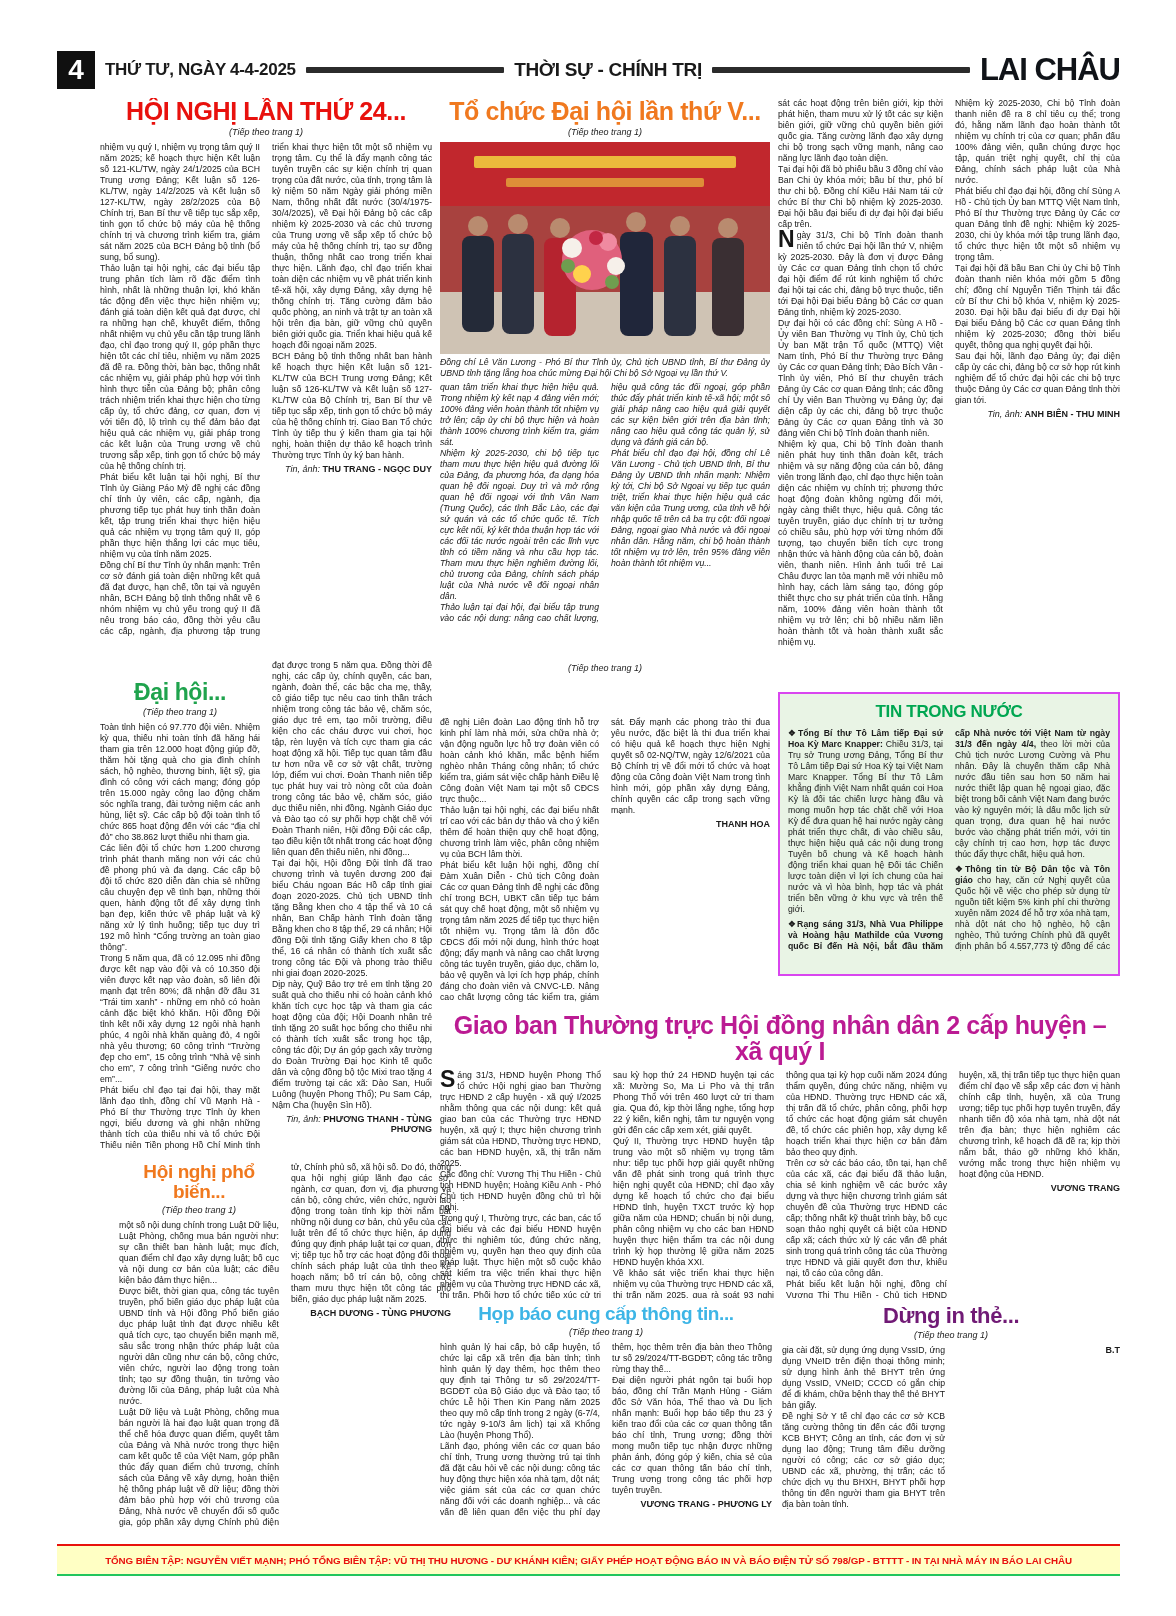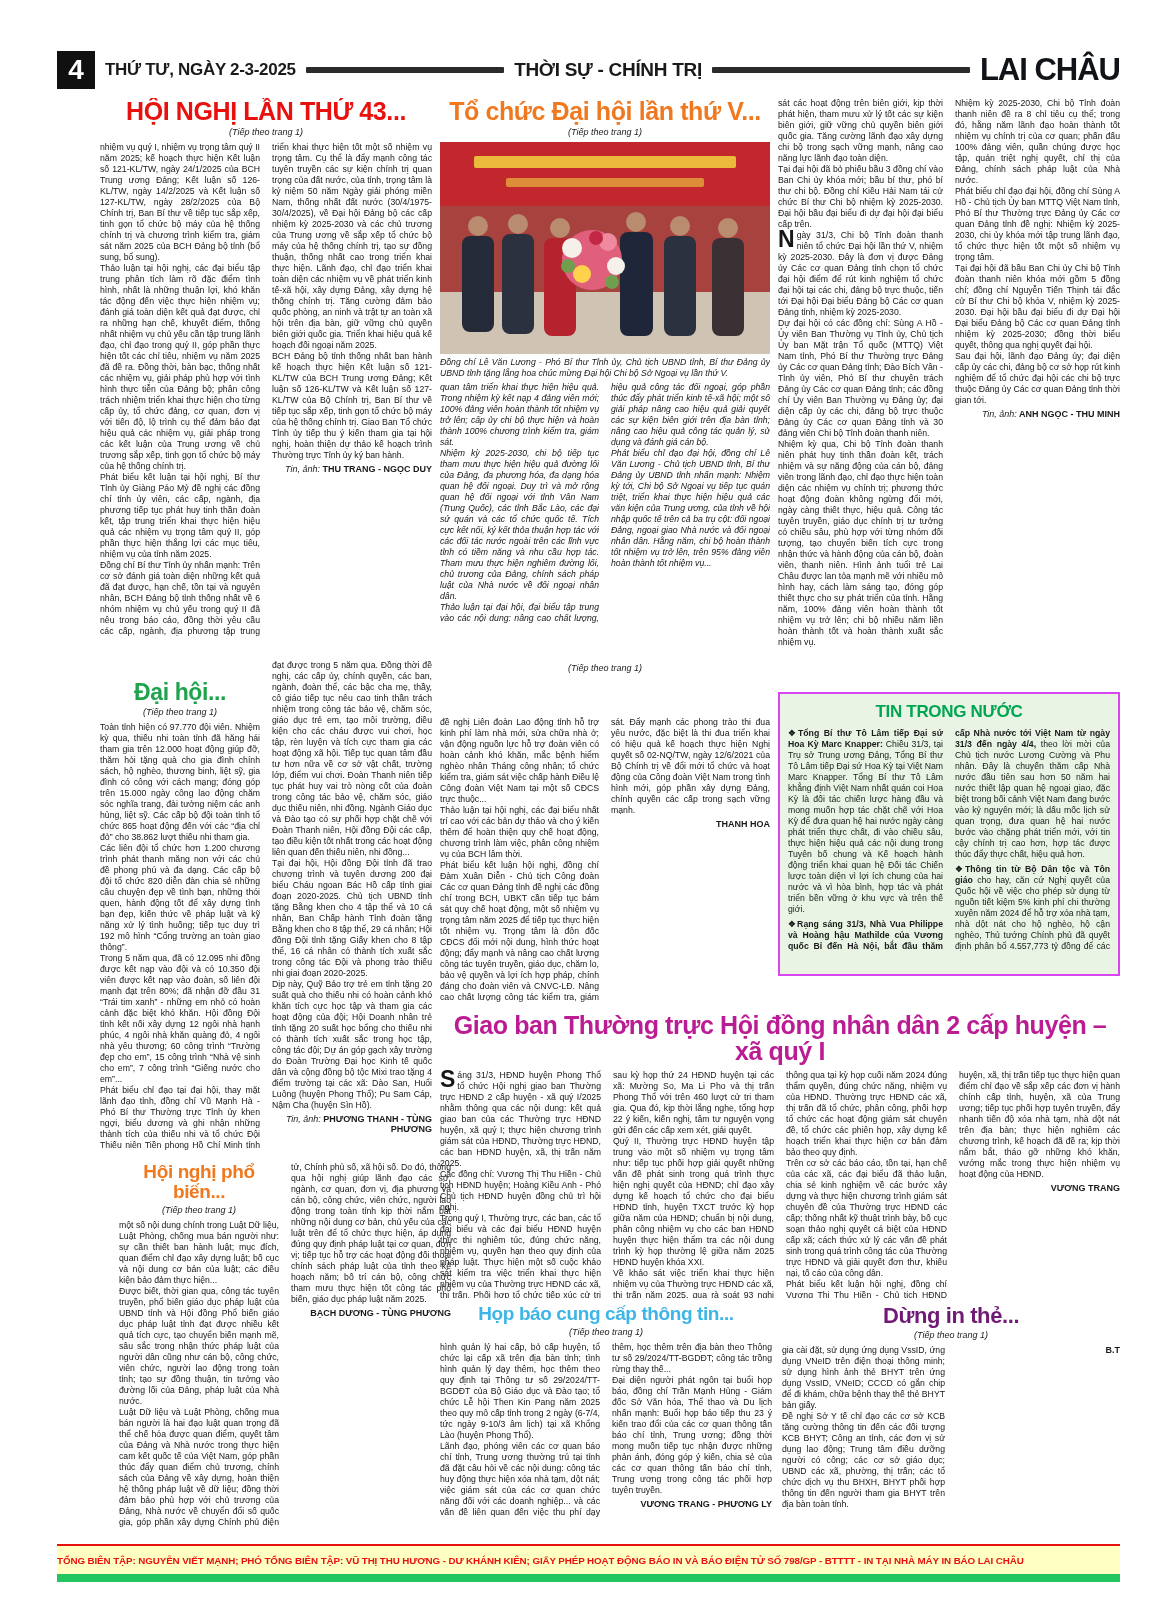--- a/index.html
+++ b/index.html
@@ -38,42 +38,42 @@
   .caption{font-size:8.7px;line-height:11px;font-style:italic;text-align:justify;margin-top:3px;color:#222;}
   
   .newsbox{background:#e9f4e5;border:2px solid #d946ef;padding:6px 8px;box-sizing:border-box;}
   .newsbox .title{color:#00a651;font-size:17px;font-weight:800;text-align:center;
                   letter-spacing:-0.3px;margin:2px 0 6px;}
   .newsbox .bflow{column-count:2;column-gap:12px;column-fill:auto;height:228px;overflow:hidden;}
   .newsbox p{margin:0 0 4px;font-size:8.7px;line-height:11px;text-align:justify;}
   .newsbox .lead{font-weight:bold;}
   
   .footer{position:absolute;left:57px;top:1544px;width:1063px;height:28px;
-          background:#ffffc4;border-top:2px solid #e8110d;border-bottom:8px solid #22c55e;
-          display:flex;align-items:center;justify-content:flex-start;}
+          background:#ffffc4;border-top:2px solid #e8110d;border-bottom:2px solid #22c55e;
+          display:flex;align-items:center;justify-content:center;}
   .footer .ftext{color:#e8110d;font-size:9.8px;font-weight:bold;white-space:nowrap;letter-spacing:-0.1px;}
 </style>
 </head>
 <body>
 
 <div class="page">
 
   <div class="header">
     <div class="pagebox">
         <span>4</span>
       </div>
-    <div class="hdate">THỨ TƯ, NGÀY 2-3-2025</div>
+    <div class="hdate">THỨ TƯ, NGÀY 4-4-2025</div>
     <div class="hrule"></div>
     <div class="hsection">THỜI SỰ - CHÍNH TRỊ</div>
     <div class="hrule" style="flex:1.3"></div>
     <div class="masthead">LAI CHÂU</div>
   </div>
 
   <div class="block" style="left:100px;top:98px;width:332px;height:556px;">
-    <div class="hl red">HỘI NGHỊ LẦN THỨ 43...</div>
+    <div class="hl red">HỘI NGHỊ LẦN THỨ 24...</div>
     <div class="note">(Tiếp theo trang 1)</div>
     <div class="flow c2" style="height:505px;">
       <div class="art">nhiệm vụ quý I, nhiệm vụ trọng tâm quý II năm 2025; kế hoạch thực hiện Kết luận số 121-KL/TW, ngày 24/1/2025 của BCH Trung ương Đảng; Kết luận số 126-KL/TW, ngày 14/2/2025 và Kết luận số 127-KL/TW, ngày 28/2/2025 của Bộ Chính trị, Ban Bí thư về tiếp tục sắp xếp, tinh gọn tổ chức bộ máy của hệ thống chính trị và chương trình kiểm tra, giám sát năm 2025 của BCH Đảng bộ tỉnh (bổ sung, bổ sung).
 Thảo luận tại hội nghị, các đại biểu tập trung phân tích làm rõ đặc điểm tình hình, nhất là những thuận lợi, khó khăn tác động đến việc thực hiện nhiệm vụ; đánh giá toàn diện kết quả đạt được, chỉ ra những hạn chế, khuyết điểm, thống nhất nhiệm vụ chủ yếu cần tập trung lãnh đạo, chỉ đạo trong quý II, góp phần thực hiện tốt các chỉ tiêu, nhiệm vụ năm 2025 đã đề ra. Đồng thời, bàn bạc, thống nhất các nhiệm vụ, giải pháp phù hợp với tình hình thực tiễn của Đảng bộ; phân công trách nhiệm triển khai thực hiện cho từng cấp ủy, tổ chức đảng, cơ quan, đơn vị với tiến độ, lộ trình cụ thể đảm bảo đạt hiệu quả các nhiệm vụ, giải pháp trong các kết luận của Trung ương về chủ trương sắp xếp, tinh gọn tổ chức bộ máy của hệ thống chính trị.
 Phát biểu kết luận tại hội nghị, Bí thư Tỉnh ủy Giàng Páo Mỷ đề nghị các đồng chí tỉnh ủy viên, các cấp, ngành, địa phương tiếp tục phát huy tinh thần đoàn kết, tập trung triển khai thực hiện hiệu quả các nhiệm vụ trọng tâm quý II, góp phần thực hiện thắng lợi các mục tiêu, nhiệm vụ của tỉnh năm 2025.
 Đồng chí Bí thư Tỉnh ủy nhấn mạnh: Trên cơ sở đánh giá toàn diện những kết quả đã đạt được, hạn chế, tồn tại và nguyên nhân, BCH Đảng bộ tỉnh thống nhất về 6 nhóm nhiệm vụ chủ yếu trong quý II đã nêu trong báo cáo, đồng thời yêu cầu các cấp, ngành, địa phương tập trung triển khai thực hiện tốt một số nhiệm vụ trọng tâm. Cụ thể là đẩy mạnh công tác tuyên truyền các sự kiện chính trị quan trọng của đất nước, của tỉnh, trọng tâm là kỷ niệm 50 năm Ngày giải phóng miền Nam, thống nhất đất nước (30/4/1975-30/4/2025), về Đại hội Đảng bộ các cấp nhiệm kỳ 2025-2030 và các chủ trương của Trung ương về sắp xếp tổ chức bộ máy của hệ thống chính trị, tạo sự đồng thuận, thống nhất cao trong triển khai thực hiện. Lãnh đạo, chỉ đạo triển khai toàn diện các nhiệm vụ về phát triển kinh tế-xã hội, xây dựng Đảng, xây dựng hệ thống chính trị. Tăng cường đảm bảo quốc phòng, an ninh và trật tự an toàn xã hội trên địa bàn, giữ vững chủ quyền biên giới quốc gia. Triển khai hiệu quả kế hoạch đối ngoại năm 2025.
 BCH Đảng bộ tỉnh thống nhất ban hành kế hoạch thực hiện Kết luận số 121-KL/TW của BCH Trung ương Đảng; Kết luận số 126-KL/TW và Kết luận số 127-KL/TW của Bộ Chính trị, Ban Bí thư về tiếp tục sắp xếp, tinh gọn tổ chức bộ máy của hệ thống chính trị. Giao Ban Tổ chức Tỉnh ủy tiếp thu ý kiến tham gia tại hội nghị, hoàn thiện dự thảo kế hoạch trình Thường trực Tỉnh ủy ký ban hành.</div>
       <div class="byl"><span class="pfx">Tin, ảnh:</span> <span>THU TRANG - NGỌC DUY</span></div>
     </div>
   </div>
@@ -126,21 +126,21 @@
     <div class="flow c2" style="height:556px;">
       <div class="art">sát các hoạt động trên biên giới, kịp thời phát hiện, tham mưu xử lý tốt các sự kiện biên giới, giữ vững chủ quyền biên giới quốc gia. Tăng cường lãnh đạo xây dựng chi bộ trong sạch vững mạnh, nâng cao năng lực lãnh đạo toàn diện.
 Tại đại hội đã bỏ phiếu bầu 3 đồng chí vào Ban Chi ủy khóa mới; bầu bí thư, phó bí thư chi bộ. Đồng chí Kiều Hải Nam tái cử chức Bí thư Chi bộ nhiệm kỳ 2025-2030. Đại hội bầu đại biểu đi dự đại hội đại biểu cấp trên.</div>
       <div class="art"><span class="dc">N</span><span>gày 31/3, Chi bộ Tỉnh đoàn thanh niên tổ chức Đại hội lần thứ V, nhiệm kỳ 2025-2030. Đây là đơn vị được Đảng ủy Các cơ quan Đảng tỉnh chọn tổ chức đại hội điểm để rút kinh nghiệm tổ chức đại hội tại các chi, đảng bộ trực thuộc, tiến tới Đại hội Đại biểu Đảng bộ Các cơ quan Đảng tỉnh, nhiệm kỳ 2025-2030.</span></div>
       <div class="art">Dự đại hội có các đồng chí: Sùng A Hồ - Ủy viên Ban Thường vụ Tỉnh ủy, Chủ tịch Ủy ban Mặt trận Tổ quốc (MTTQ) Việt Nam tỉnh, Phó Bí thư Thường trực Đảng ủy Các cơ quan Đảng tỉnh; Đào Bích Vân - Tỉnh ủy viên, Phó Bí thư chuyên trách Đảng ủy Các cơ quan Đảng tỉnh; các đồng chí Ủy viên Ban Thường vụ Đảng ủy; đại diện cấp ủy các chi, đảng bộ trực thuộc Đảng ủy Các cơ quan Đảng tỉnh và 30 đảng viên Chi bộ Tỉnh đoàn thanh niên.
 Nhiệm kỳ qua, Chi bộ Tỉnh đoàn thanh niên phát huy tinh thần đoàn kết, trách nhiệm và sự năng động của cán bộ, đảng viên trong lãnh đạo, chỉ đạo thực hiện toàn diện các nhiệm vụ chính trị; phương thức hoạt động đoàn không ngừng đổi mới, ngày càng thiết thực, hiệu quả. Công tác tuyên truyền, giáo dục chính trị tư tưởng có chiều sâu, phù hợp với từng nhóm đối tượng, tạo chuyển biến tích cực trong nhận thức và hành động của cán bộ, đoàn viên, thanh niên. Hình ảnh tuổi trẻ Lai Châu được lan tỏa mạnh mẽ với nhiều mô hình hay, cách làm sáng tạo, đóng góp thiết thực cho sự phát triển của tỉnh. Hằng năm, 100% đảng viên hoàn thành tốt nhiệm vụ trở lên; chi bộ nhiều năm liền hoàn thành tốt và hoàn thành xuất sắc nhiệm vụ.
 Nhiệm kỳ 2025-2030, Chi bộ Tỉnh đoàn thanh niên đề ra 8 chỉ tiêu cụ thể; trong đó, hằng năm lãnh đạo hoàn thành tốt nhiệm vụ chính trị của cơ quan; phấn đấu 100% đảng viên, quần chúng được học tập, quán triệt nghị quyết, chỉ thị của Đảng, chính sách pháp luật của Nhà nước.
 Phát biểu chỉ đạo đại hội, đồng chí Sùng A Hồ - Chủ tịch Ủy ban MTTQ Việt Nam tỉnh, Phó Bí thư Thường trực Đảng ủy Các cơ quan Đảng tỉnh đề nghị: Nhiệm kỳ 2025-2030, chi ủy khóa mới tập trung lãnh đạo, tổ chức thực hiện tốt một số nhiệm vụ trọng tâm.
 Tại đại hội đã bầu Ban Chi ủy Chi bộ Tỉnh đoàn thanh niên khóa mới gồm 5 đồng chí; đồng chí Nguyễn Tiến Thịnh tái đắc cử Bí thư Chi bộ khóa V, nhiệm kỳ 2025-2030. Đại hội bầu đại biểu đi dự Đại hội Đại biểu Đảng bộ Các cơ quan Đảng tỉnh nhiệm kỳ 2025-2030; đồng thời biểu quyết, thông qua nghị quyết đại hội.
 Sau đại hội, lãnh đạo Đảng ủy; đại diện cấp ủy các chi, đảng bộ cơ sở họp rút kinh nghiệm để tổ chức đại hội các chi bộ trực thuộc Đảng ủy Các cơ quan Đảng tỉnh thời gian tới.</div>
-      <div class="byl"><span class="pfx">Tin, ảnh:</span> <span>ANH NGỌC - THU MINH</span></div>
+      <div class="byl"><span class="pfx">Tin, ảnh:</span> <span>ANH BIÊN - THU MINH</span></div>
     </div>
   </div>
 
   <div class="block" style="left:100px;top:660px;width:332px;height:496px;">
     <div class="flow c2" style="height:496px;">
       <div class="inhead">
         <div class="hl green">Đại hội...</div>
         <div class="note">(Tiếp theo trang 1)</div>
       </div>
       <div class="art">Toàn tỉnh hiện có 97.770 đội viên. Nhiệm kỳ qua, thiếu nhi toàn tỉnh đã hăng hái tham gia trên 12.000 hoạt động giúp đỡ, thăm hỏi tặng quà cho gia đình chính sách, hộ nghèo, thương binh, liệt sỹ, gia đình có công với cách mạng; đóng góp trên 15.000 ngày công lao động chăm sóc nghĩa trang, đài tưởng niệm các anh hùng, liệt sỹ. Các cấp bộ đội toàn tỉnh tổ chức 865 hoạt động đến với các “địa chỉ đỏ” cho 38.862 lượt thiếu nhi tham gia.

